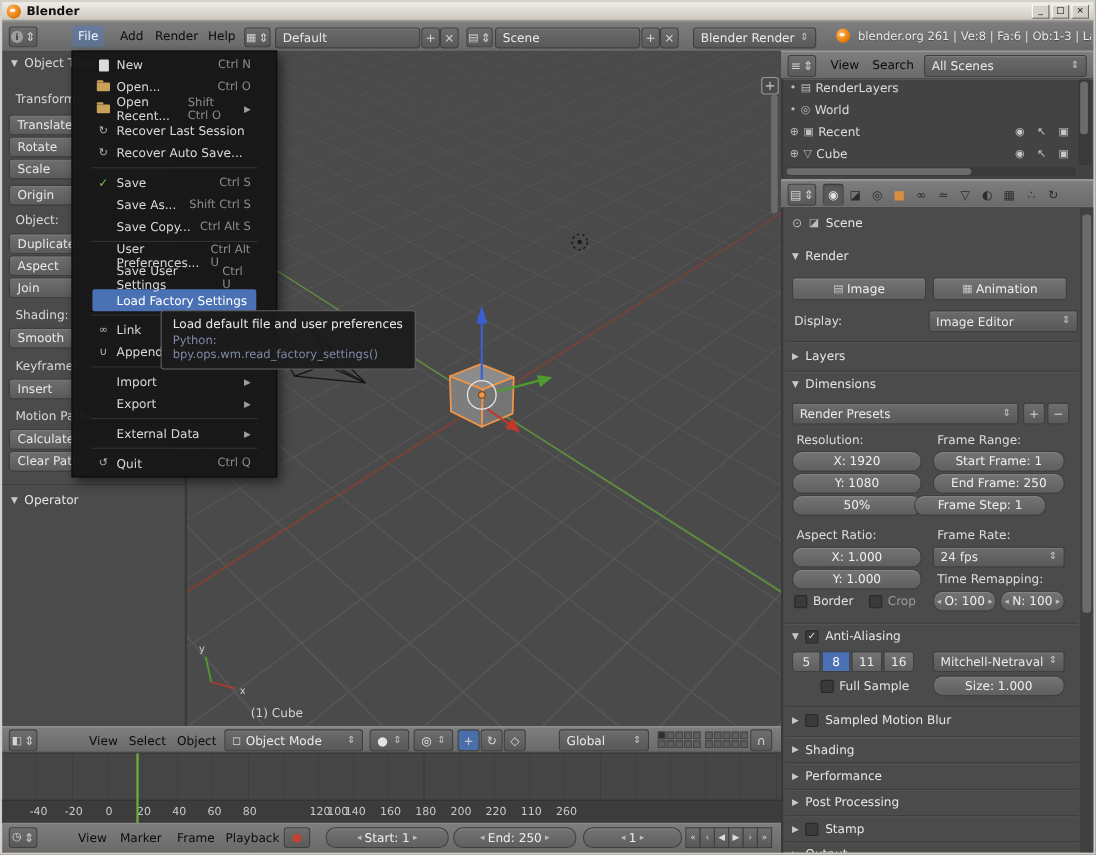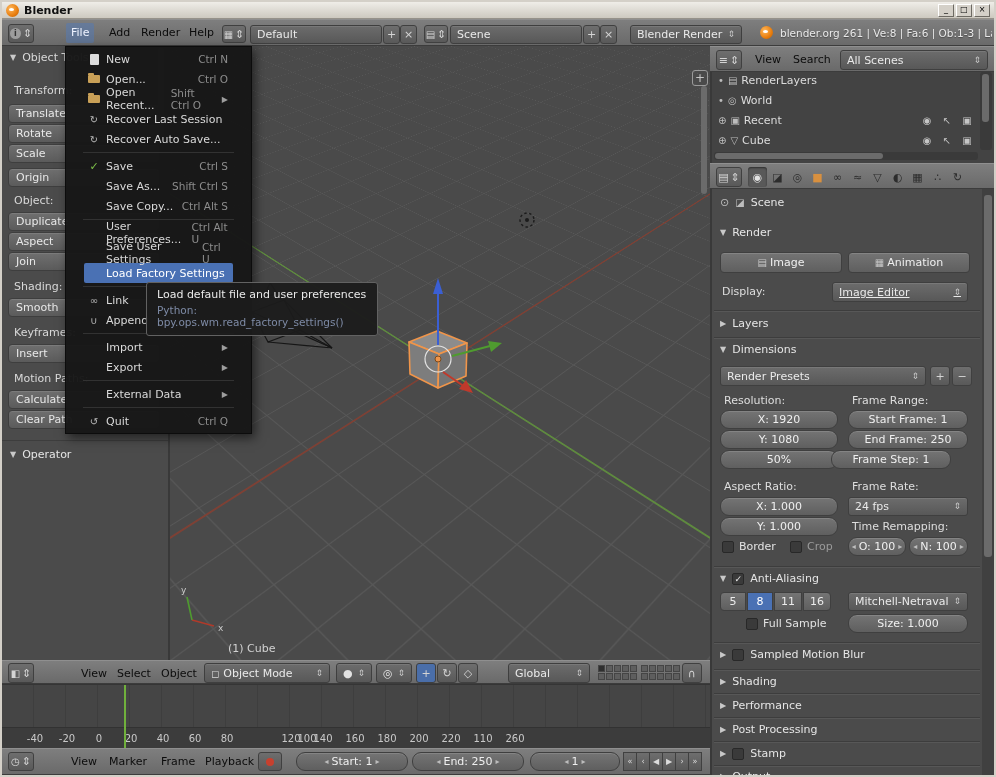--- a/index.html
+++ b/index.html
@@ -576,21 +576,21 @@
     <div class="field" style="left:8px;top:63px;width:122px;height:21px;border-radius:4px;">
         <span style="color:#c9c9c9;font-size:10px;">▤</span>
         <span>Image</span>
       </div>
     <div class="field" style="left:136px;top:63px;width:122px;height:21px;border-radius:4px;">
         <span style="color:#c9c9c9;font-size:10px;">▦</span>
         <span>Animation</span>
       </div>
 
     <div class="plabel" style="left:10px;top:96px;">Display:</div>
-    <span class="pill" style="left:120px;top:93px;width:136px;height:20px;text-decoration:underline;">
+    <span class="pill" style="left:132px;top:93px;width:136px;height:20px;">
         <span>Image Editor</span>
         <span class="arr">⇕</span>
       </span>
 
     <div class="sline" style="left:2px;top:121px;width:266px;"></div>
     <div class="sect" style="left:8px;top:128px;">
         <span class="tri">▶</span>
         <span>Layers</span>
       </div>
     <div class="sline" style="left:2px;top:148px;width:266px;"></div>

